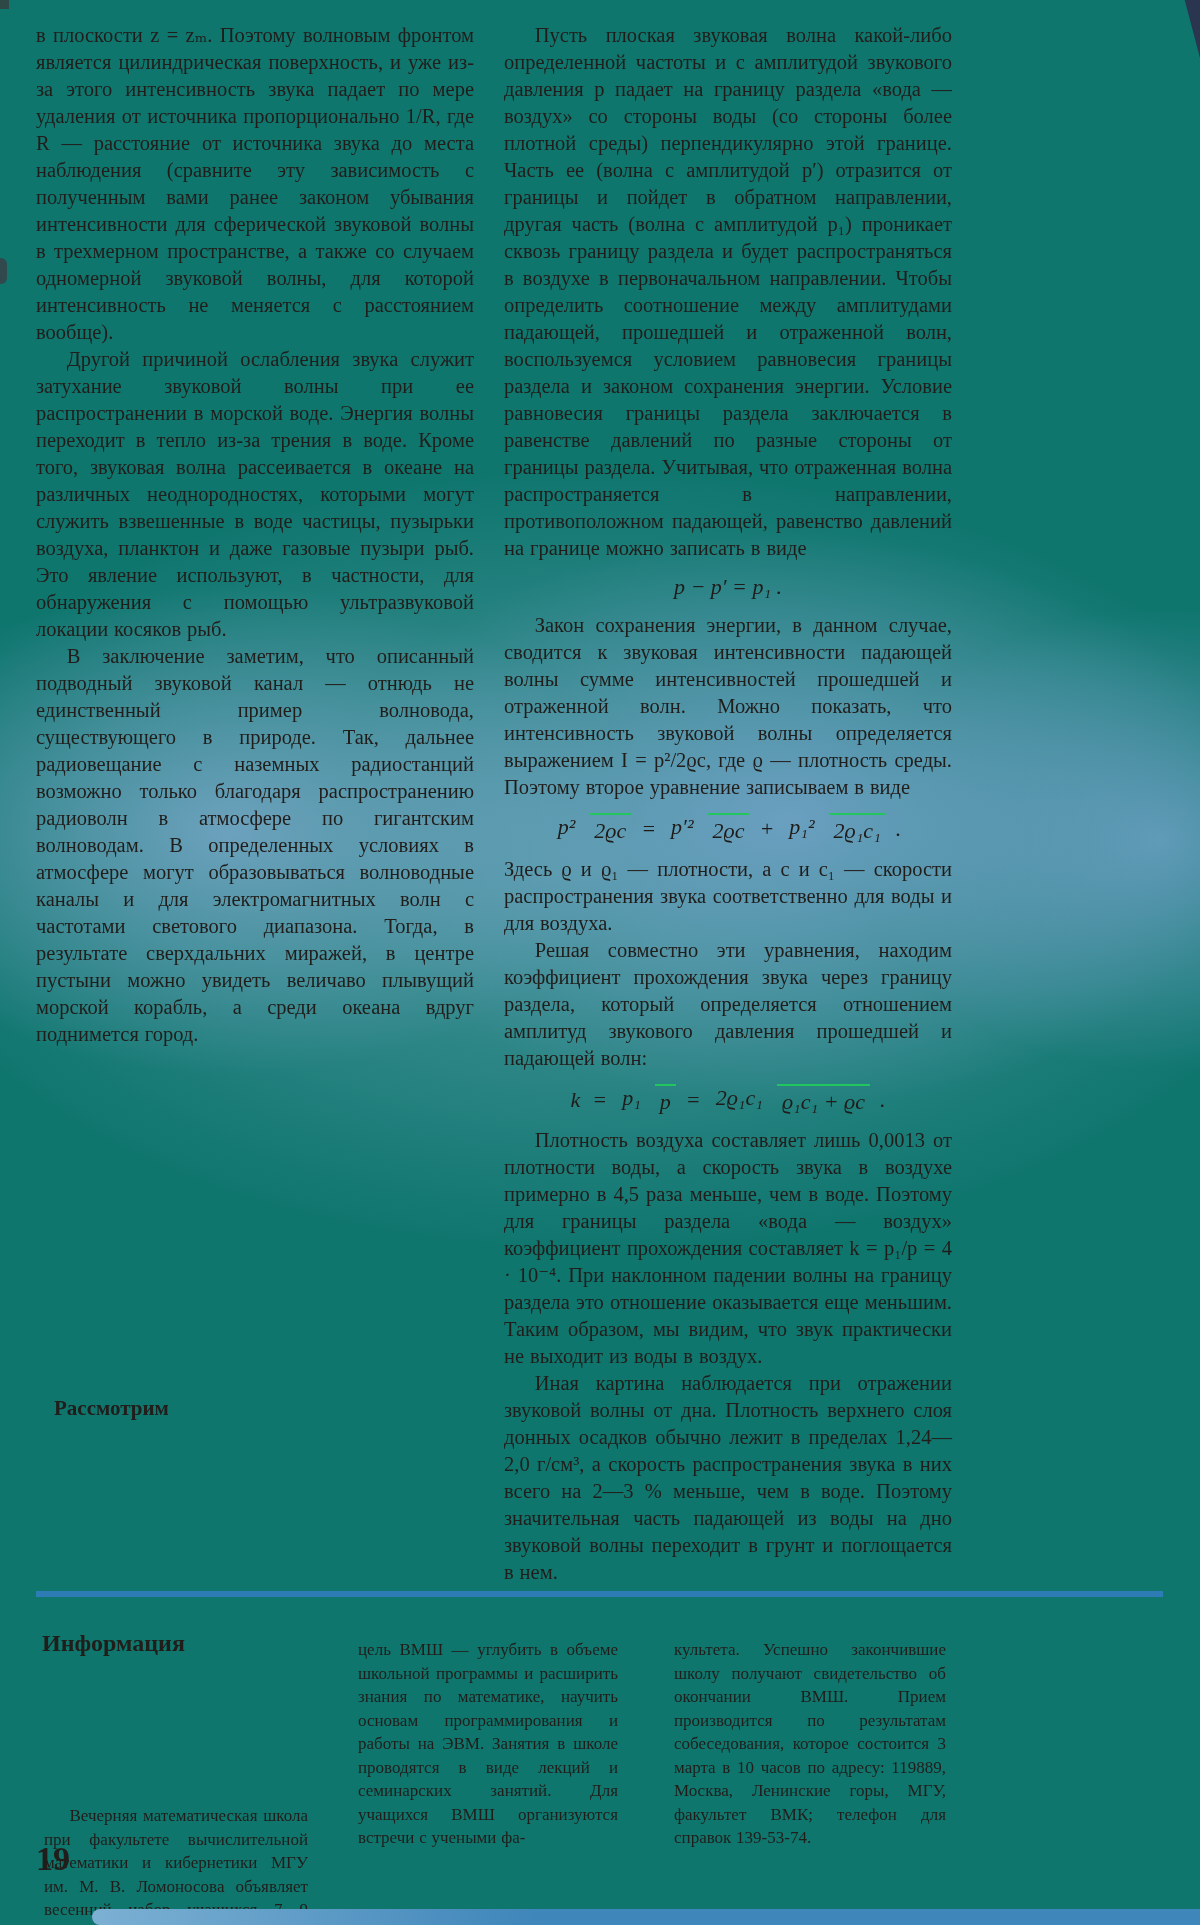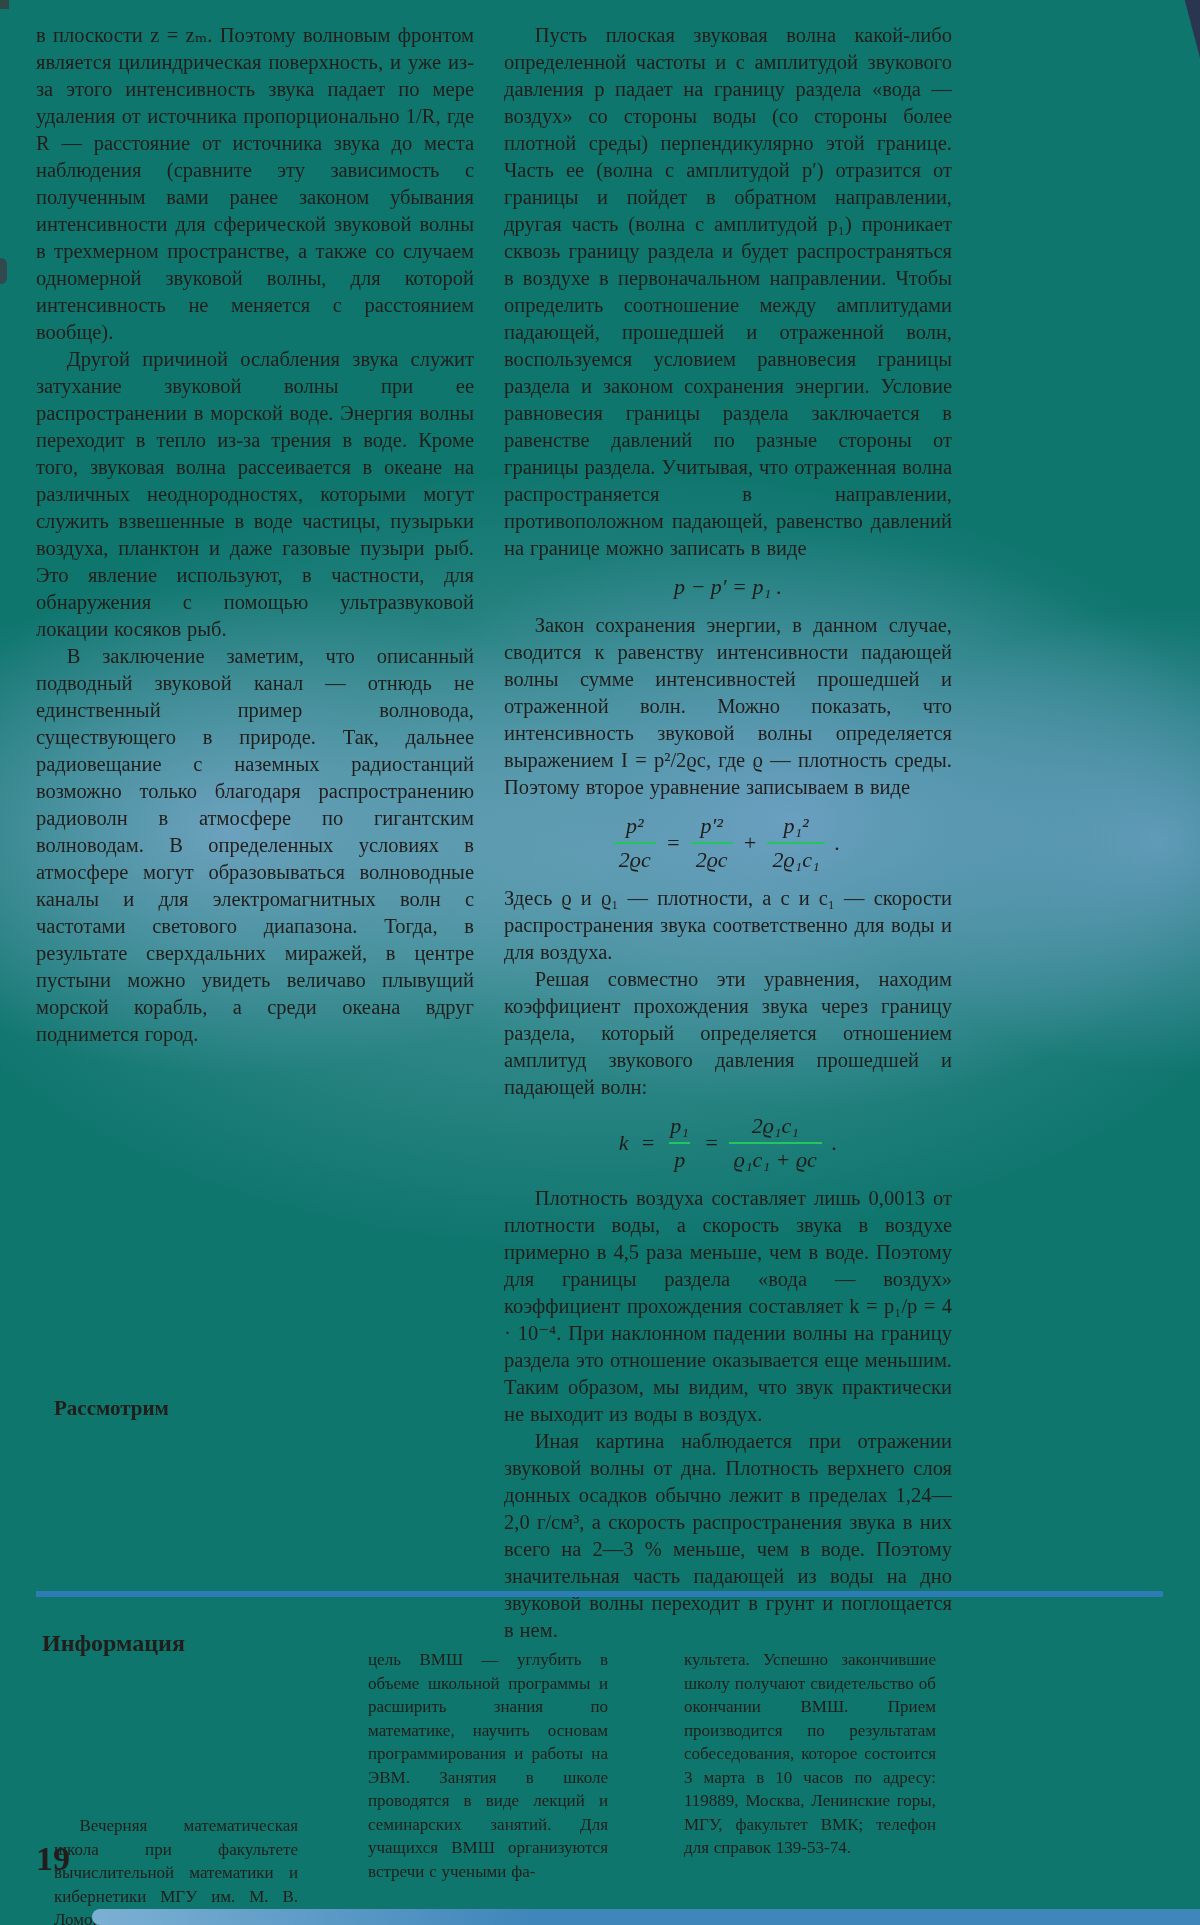--- a/index.html
+++ b/index.html
@@ -32,28 +32,28 @@
   .appendix{position:absolute;z-index:2;left:36px;top:1396px;width:438px;}
   .appendix h3{margin:0 0 14px 18px;font-size:21px;font-weight:bold;}
   .formula{
     font-style:italic;
     font-size:22px;line-height:26px;
     text-align:center;
     margin:12px 0 12px 0;
     color:#1f1b18;
   }
   .frac-row{display:flex;justify-content:center;align-items:center;gap:8px;}
-  .frac{display:inline-flex;flex-direction:column;align-items:center;}
+  .frac{display:inline-flex;flex-direction:row;align-items:center;gap:9px;}
   .frac .num{display:block;padding:0 5px 3px;}
   .frac .den{display:block;border-top:2px solid #22c55e;padding:3px 5px 0;}
   .op{padding:0 2px;}
   .info-rule{position:absolute;z-index:2;left:36px;top:1591px;width:1127px;height:6px;background:#2e7cb5;}
   .info-title{position:absolute;z-index:2;left:38px;top:1626px;margin:4px;font-size:24px;font-weight:bold;}
   .info-text{
-    margin:16px;font-size:17px;line-height:23.5px;text-align:justify;word-spacing:0.03em;
+    margin:6px;font-size:17px;line-height:23.5px;text-align:justify;word-spacing:0.03em;
   }
   .info-col{position:absolute;z-index:2;}
   .info-col1{left:38px;top:1798px;width:276px;}
   .info-col2{left:352px;top:1632px;width:272px;}
   .info-col3{left:668px;top:1632px;width:284px;}
   .page-number{position:absolute;z-index:2;left:36px;top:1840px;font-size:34px;font-weight:bold;}
   .bottom-strip{
     position:absolute;z-index:3;left:92px;top:1909px;width:1108px;height:16px;
     background:linear-gradient(90deg,#7cb0d3,#3f86ba 40%,#3f86ba);
     border-radius:8px 0 0 8px;
@@ -86,21 +86,21 @@
 
   <div class="appendix">
     <h3>Рассмотрим</h3>
   </div>
 
   <div class="col col-right">
     <p class="body-text indent">Пусть плоская звуковая волна какой-либо определенной частоты и с амплитудой звукового давления p падает на границу раздела «вода — воздух» со стороны воды (со стороны более плотной среды) перпендикулярно этой границе. Часть ее (волна с амплитудой p′) отразится от границы и пойдет в обратном направлении, другая часть (волна с амплитудой p₁) проникает сквозь границу раздела и будет распространяться в воздухе в первоначальном направлении. Чтобы определить соотношение между амплитудами падающей, прошедшей и отраженной волн, воспользуемся условием равновесия границы раздела и законом сохранения энергии. Условие равновесия границы раздела заключается в равенстве давлений по разные стороны от границы раздела. Учитывая, что отраженная волна распространяется в направлении, противоположном падающей, равенство давлений на границе можно записать в виде</p>
 
     <div class="formula">p − p′ = p₁ .</div>
 
-    <p class="body-text indent">Закон сохранения энергии, в данном случае, сводится к равенству интенсивности падающей волны сумме интенсивностей прошедшей и отраженной волн. Можно показать, что интенсивность звуковой волны определяется выражением I = p²/2ϱc, где ϱ — плотность среды. Поэтому второе уравнение записываем в виде</p>
+    <p class="body-text indent">Закон сохранения энергии, в данном случае, сводится к звуковая интенсивности падающей волны сумме интенсивностей прошедшей и отраженной волн. Можно показать, что интенсивность звуковой волны определяется выражением I = p²/2ϱc, где ϱ — плотность среды. Поэтому второе уравнение записываем в виде</p>
 
     <div class="formula frac-row">
       <span class="frac">
         <span class="num">p²</span>
         <span class="den">2ϱc</span>
       </span>
       <span class="op">=</span>
       <span class="frac">
         <span class="num">p′²</span>
         <span class="den">2ϱc</span>

